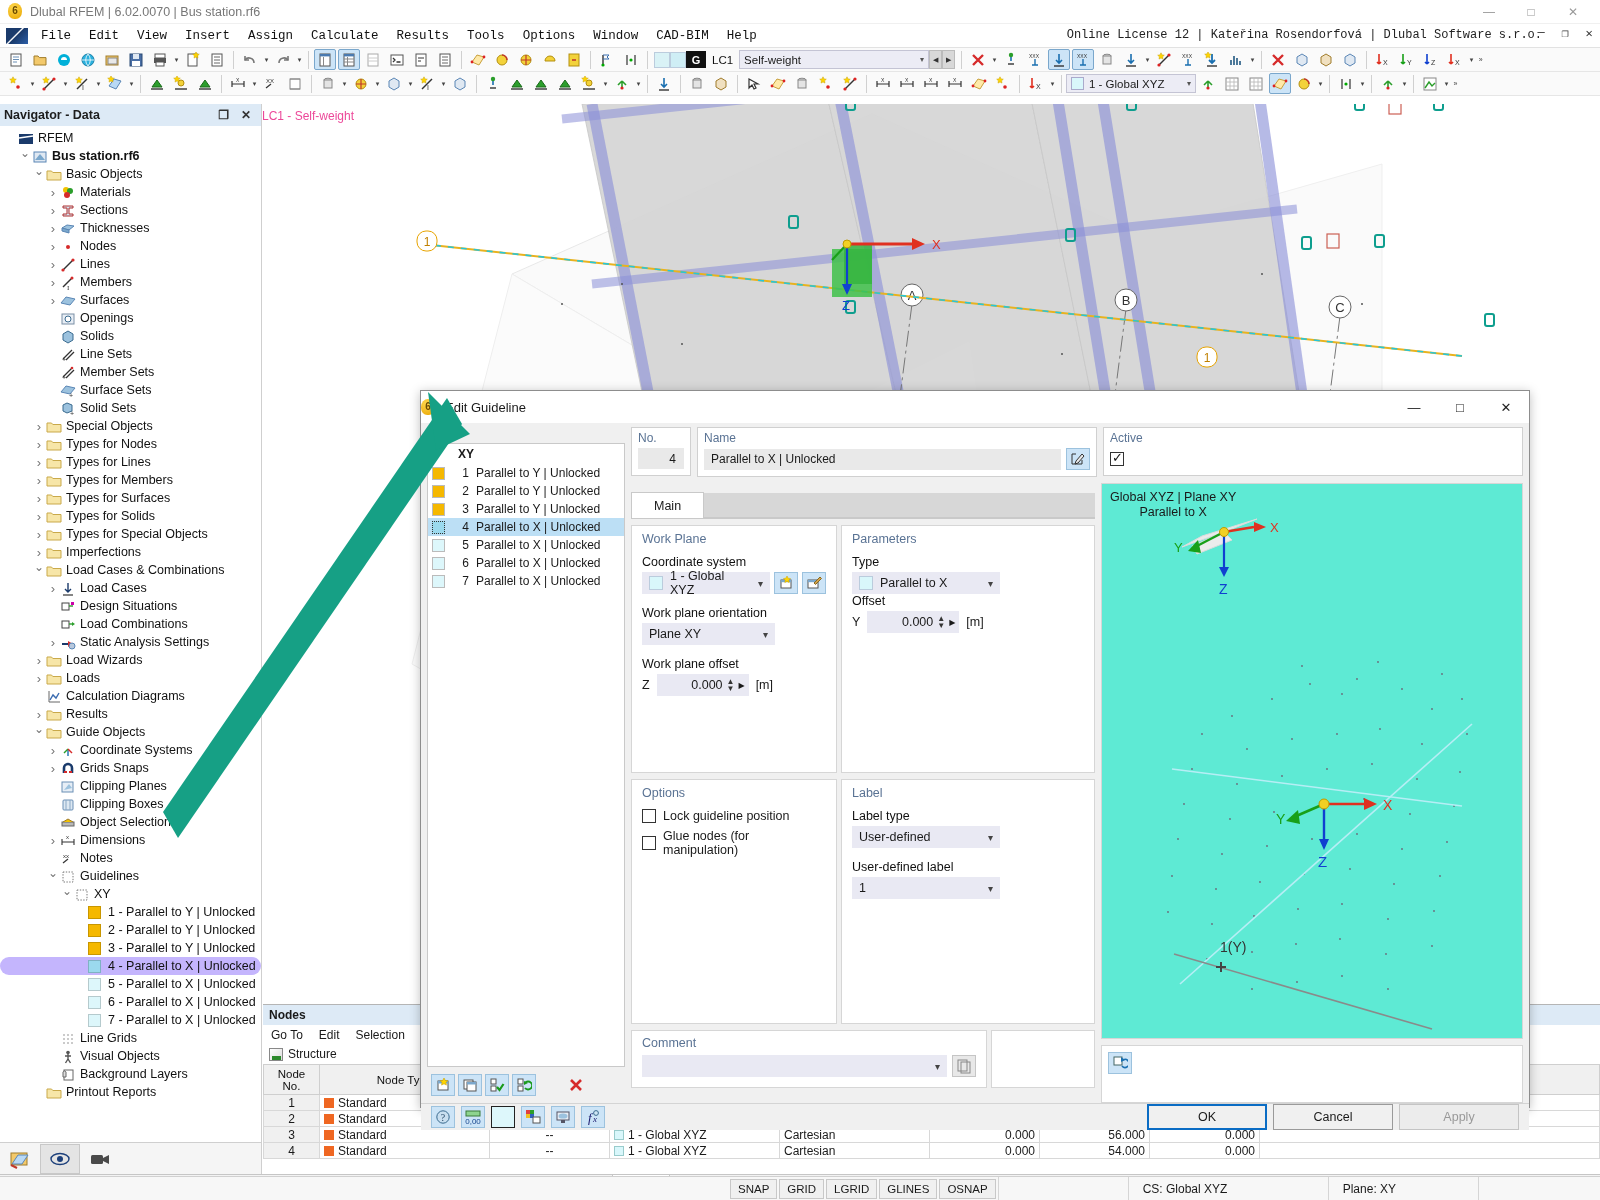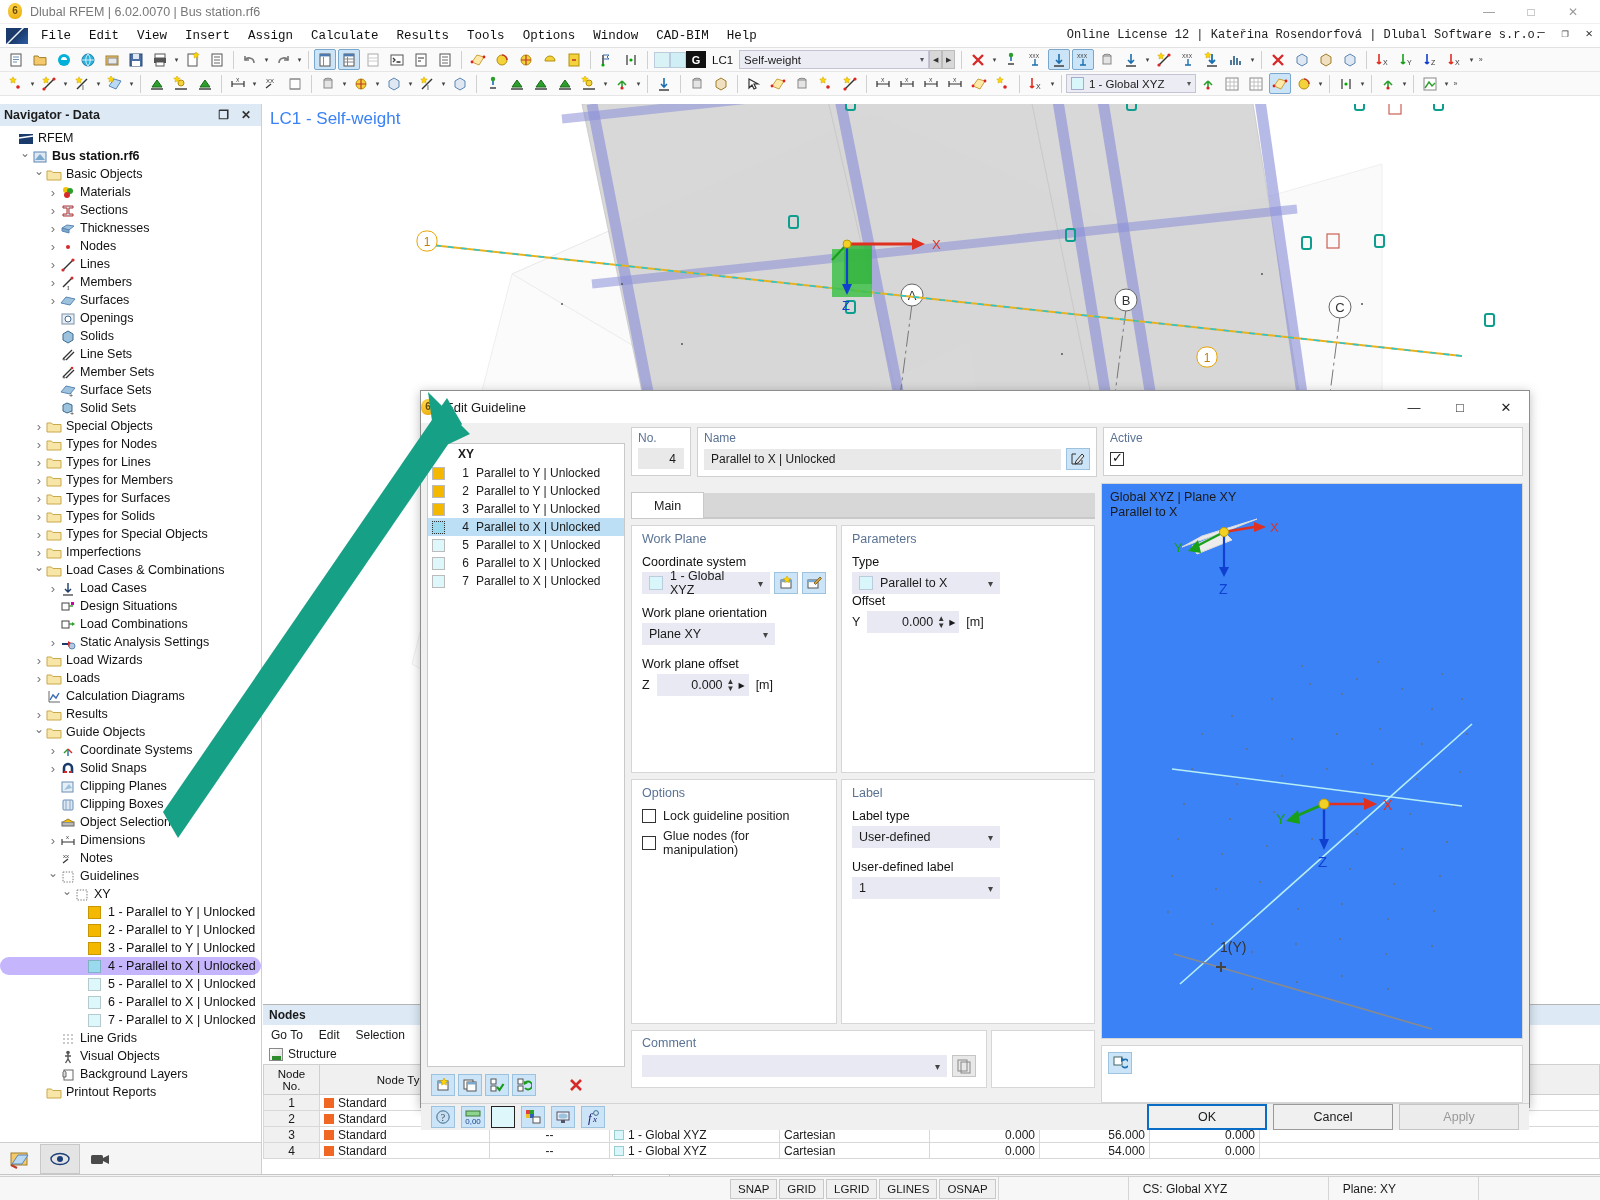--- a/index.html
+++ b/index.html
@@ -99,21 +99,21 @@
   
   #navtabs{ height:32px; border-top:1px solid #cfcfcf; display:flex; align-items:center;
             background:#f5f5f5;}
   #navtabs .nb{ width:40px;height:30px;display:flex;align-items:center;justify-content:center;}
   #navtabs .nb.act{ background:#e4e4e4; border:1px solid #c8c8c8;}
   
   #viewport{
     position:absolute; left:262px; top:0; right:0; bottom:26px; background:#ffffff;
     overflow:hidden;
   }
-  #vplabel{ position:absolute; left:8px; top:5px; font-size:17px; color:#3b82f6; z-index:3;}
+  #vplabel{ position:absolute; left:0; top:5px; font-size:12px; color:#ec4899; z-index:3;}
   
   #tablepanel{
     position:absolute; left:263px; bottom:26px; width:1337px; height:170px;
     background:#fff; border-top:1px solid #b5b5b5; z-index:4;
   }
   #tphdr{height:20px;background:#ddeaf6;display:flex;align-items:center;padding:0 6px;
          font-size:12px;font-weight:bold;}
   #tpmenu{height:19px;display:flex;align-items:center;gap:16px;padding:0 8px;font-size:12px;}
   #tpstruct{height:20px;display:flex;align-items:center;gap:5px;padding:0 6px;font-size:12px;}
   #tpstruct .si{width:14px;height:13px;background:linear-gradient(135deg,#fff,#ddd);
@@ -213,22 +213,22 @@
           justify-content:flex-end; padding:0 4px; font-size:12.5px; gap:4px;}
   .numin .sp{ font-size:8px;color:#333;line-height:7px;}
   .cbrow{ display:flex;align-items:center; gap:7px; margin-bottom:6px; font-size:12.5px;}
   .cb{ width:14px;height:14px;border:1.5px solid #333; background:#fff; flex:0 0 auto;}
   .cb.on{ position:relative;}
   .cb.on::after{content:"\2713"; position:absolute; left:1px; top:-3px; font-size:13px;color:#111;}
   .ibtn{ width:24px;height:22px; background:#cce4f7; border:1px solid #9cc2de;
          display:flex;align-items:center;justify-content:center; flex:0 0 auto;}
   .ibtn.plain{background:#e8e8e8;border:1px solid #c5c5c5;}
   
-  #preview{ width:422px; background:#3b82f6; border:1px solid #d6d6d6; position:relative;
-            overflow:hidden; }
+  #preview{ width:422px; background:#5eead4; border:1px solid #d6d6d6; position:relative;
+            overflow:hidden;text-align:center; }
   #pvtext{ position:absolute; left:8px; top:6px; font-size:12.5px; line-height:15px;}
   
   #dlgfooter{ height:44px; display:flex; align-items:center; padding:0 10px; gap:6px;
               border-top:1px solid #d4d4d4; background:#f0f0f0;}
   .fbtn{ width:120px;height:26px; border:1px solid #9a9a9a; background:#f0f0f0;
          display:flex;align-items:center;justify-content:center; font-size:12.5px;}
   .fbtn.prim{ border:2px solid #0a6cc4; }
   .fbtn.dis{ color:#999; border-color:#c4c4c4; background:#ececec;}
   
   #arrow{ position:absolute; left:0; top:0; width:1600px; height:1200px; z-index:21;
@@ -1260,21 +1260,21 @@
         </div>
         <div class="tn">
           <span style="width: 46px; flex: 0 0 auto;"></span>
           <span class="exp closed"></span>
           <span class="tico">
             <svg class="ticon" viewBox="0 0 16 16">
               <path d="M4 12 V7 a4 4 0 0 1 8 0 v5" stroke="#1a3a6b" stroke-width="2.6" fill="none"></path>
               <path d="M4 12 V10 h3 v2z M9 12 v-2 h3 v2z" fill="#d62a2a"></path>
             </svg>
           </span>
-          <span class="tlab">Solid Snaps</span>
+          <span class="tlab">Grids Snaps</span>
         </div>
         <div class="tn">
           <span style="width: 46px; flex: 0 0 auto;"></span>
           <span class="exp"></span>
           <span class="tico">
             <svg class="ticon" viewBox="0 0 16 16">
               <rect x="2" y="3" width="11" height="10" fill="#e6eef6" stroke="#6a8fb5"></rect>
               <path d="M4 11 L9 5 L12 9" fill="#9cc2de"></path>
             </svg>
           </span>

